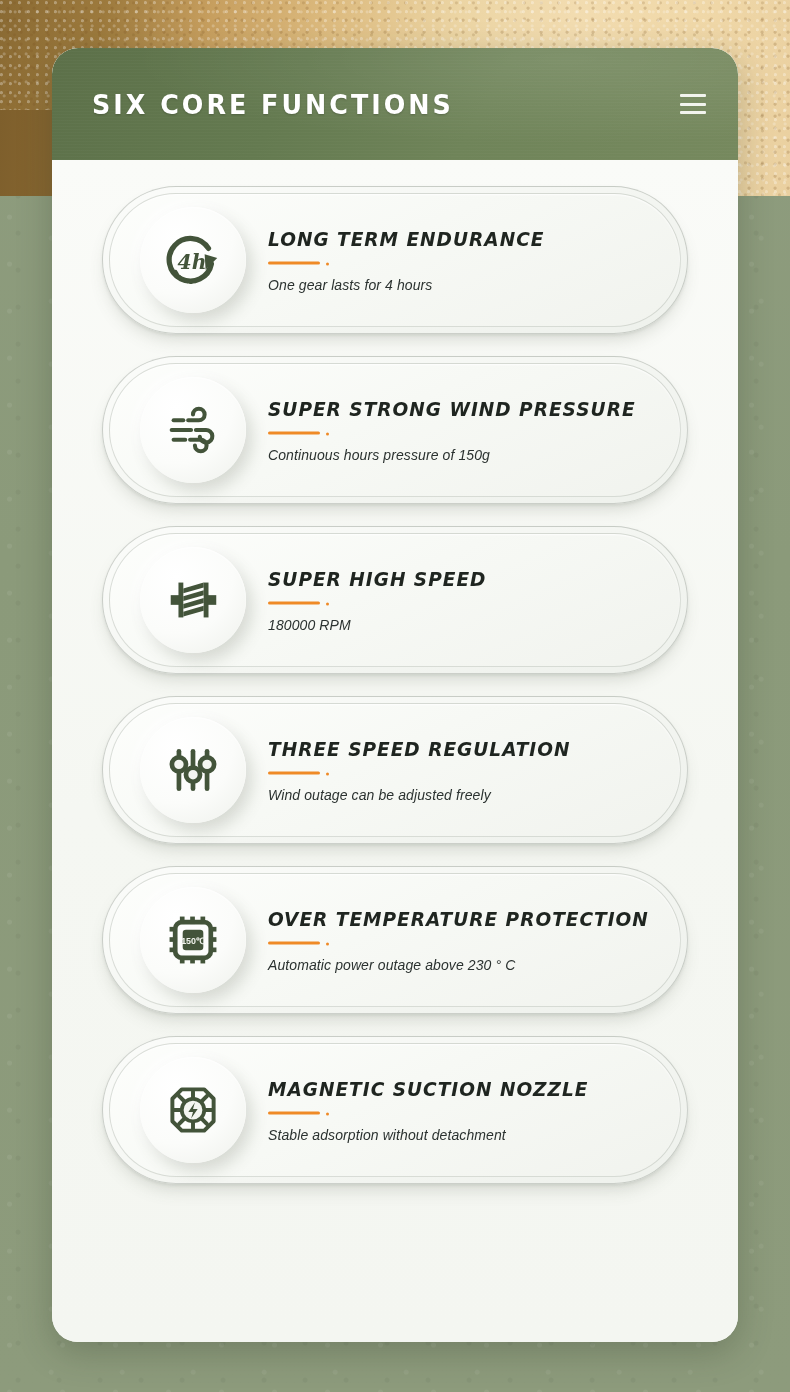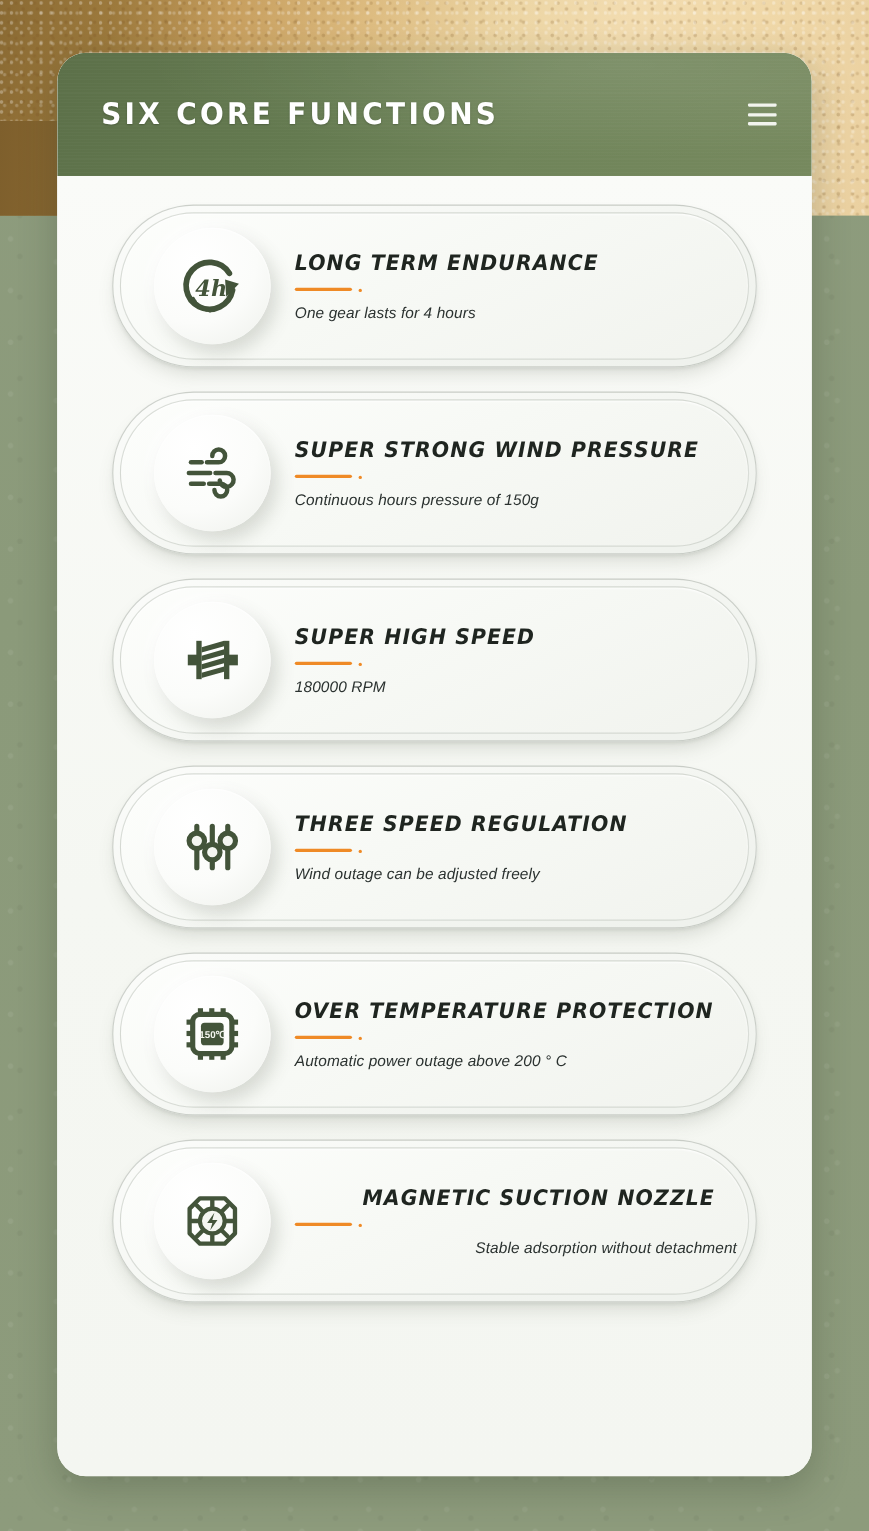--- a/index.html
+++ b/index.html
@@ -120,21 +120,21 @@
     background: linear-gradient(180deg, #fafbf8 0%, #f5f7f2 55%, #f4f6f1 100%);
     height: calc(100% - 112px);
   }
 
   .card {
     position: relative;
     margin: 0 auto 22px auto;
     width: 586px;
     height: 148px;
   }
-  .card:last-child { margin-bottom: 0; text-align: right; }
+  .card:last-child { margin-bottom: 0; }
 
   
   .card-outer {
     position: absolute;
     inset: 0;
     border-radius: 74px;
     border: 1px solid rgba(150,158,148,0.45);
     background: linear-gradient(160deg, #fbfcfa 0%, #f4f6f2 52%, #eef1ec 100%);
     box-shadow:
       0 10px 18px -6px rgba(80,92,72,0.22),
@@ -338,21 +338,21 @@
                 <rect x="49" y="40" width="8" height="5"></rect>
             </g>
             <rect x="13" y="13" width="38" height="38" rx="7" stroke="#43543a" stroke-width="5" fill="none"></rect>
             <rect x="21" y="21" width="22" height="22" rx="3.5" fill="#43543a"></rect>
             <text x="32" y="36" text-anchor="middle" font-family="Liberation Sans, sans-serif" font-size="9.5" font-weight="700" fill="#f2f4ee">150℃</text>
           </svg>
         </div>
         <div class="card-text">
           <div class="card-title">OVER TEMPERATURE PROTECTION</div>
           <div class="divider"></div>
-          <div class="card-sub">Automatic power outage above 200 ° C</div>
+          <div class="card-sub">Automatic power outage above 230 ° C</div>
         </div>
       </div>
 
       <div class="card">
         <div class="card-outer"></div>
         <div class="card-inner"></div>
         <div class="icon-wrap">
           <svg width="60" height="60" viewBox="0 0 64 64" fill="none">
             <path d="M20 10 H44 L54 20 V44 L44 54 H20 L10 44 V20 Z" stroke="#43543a" stroke-width="4.2" fill="none" stroke-linejoin="round"></path>
             <g stroke="#43543a" stroke-width="4.2" stroke-linecap="round">

